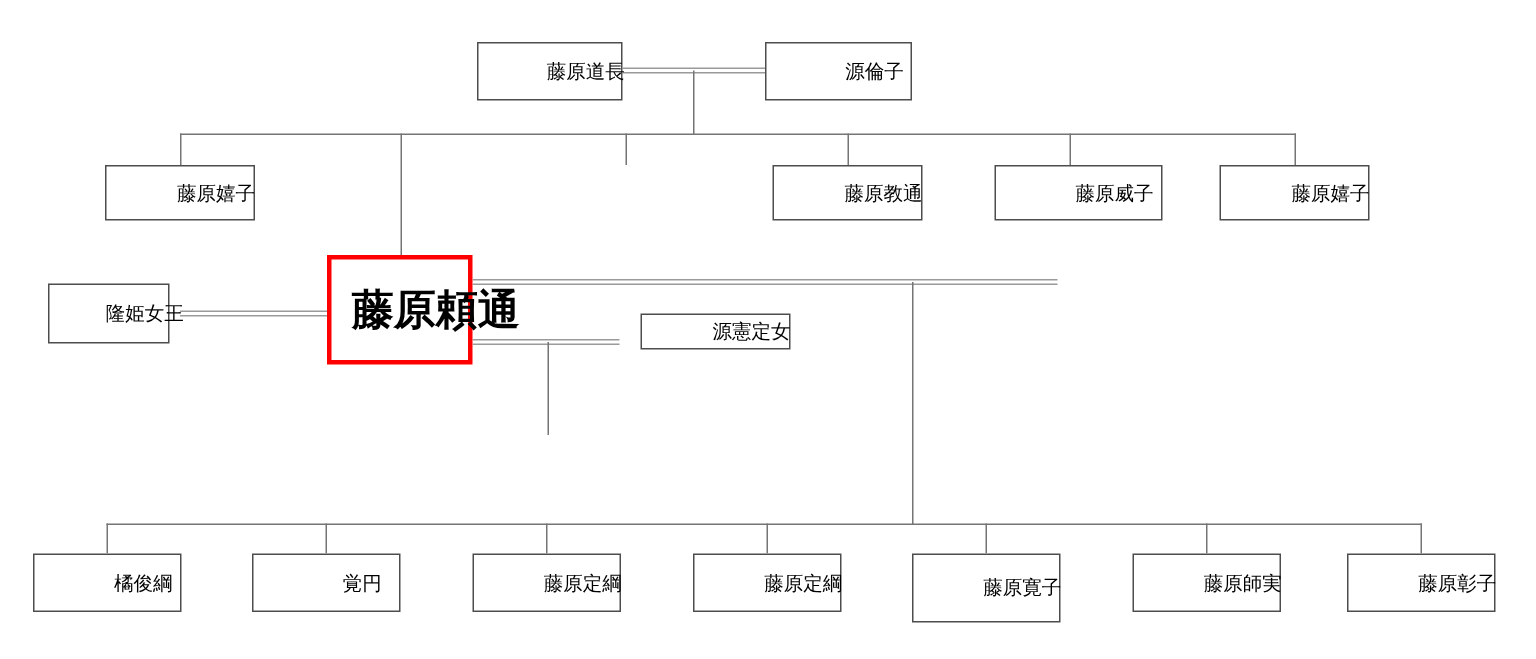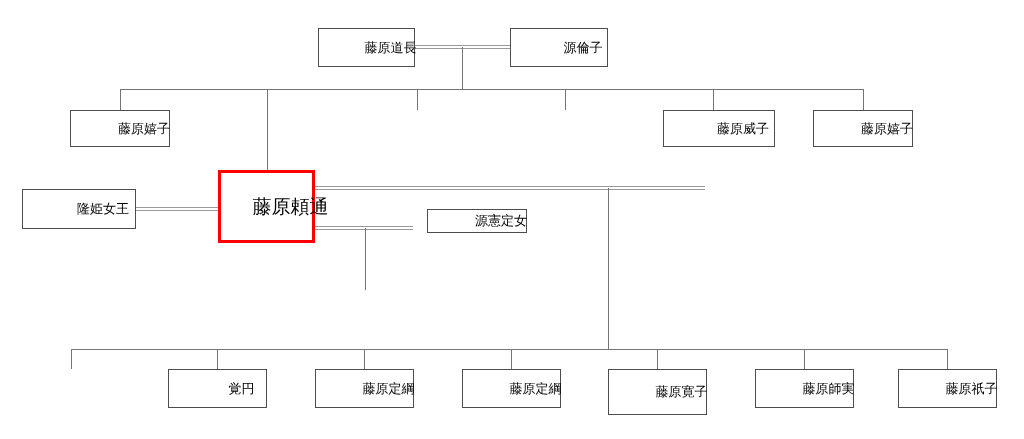--- a/index.html
+++ b/index.html
@@ -24,22 +24,22 @@
     border:1px solid var(--box-border);
     background:var(--background);
     display:flex;align-items:center;justify-content:center;
     font-size:13px;color:var(--text);
     white-space:nowrap;
     z-index:2;
     padding-left:48px;
   }
   .pbox.highlight{
     border:3px solid var(--highlight-border);
-    font-size:19px;
-    font-weight:normal;
+    font-size:28px;
+    font-weight:bold;
   }
   .line{position:absolute;background:var(--line);z-index:1;}
   .line.v{width:1px;}
   .line.h{height:1px;}
   .mline{
     position:absolute;height:2px;
     border-top:1px solid var(--marriage-line);
     border-bottom:1px solid var(--marriage-line);
     z-index:1;
   }
@@ -82,50 +82,56 @@
   <div class="pbox" style="left:318px;top:28px;width:97px;height:39px">
     <span>藤原道長</span>
   </div>
   <div class="pbox" style="left:510px;top:28px;width:98px;height:39px">
     <span>源倫子</span>
   </div>
 
   <div class="pbox" style="left:70px;top:110px;width:100px;height:37px">
     <span>藤原嬉子</span>
   </div>
+  <div class="pbox" style="left:515px;top:110px;width:100px;height:37px">
+    <span>藤原教通</span>
+  </div>
   <div class="pbox" style="left:663px;top:110px;width:112px;height:37px">
     <span>藤原威子</span>
   </div>
   <div class="pbox" style="left:813px;top:110px;width:100px;height:37px">
     <span>藤原嬉子</span>
   </div>
 
-  <div class="pbox" style="left:22px;top:189px;width:114px;height:40px">
+  <div class="pbox" style="left:32px;top:189px;width:81px;height:40px">
     <span>隆姫女王</span>
   </div>
   <div class="pbox highlight" style="left:218px;top:170px;width:97px;height:73px">
     <span>藤原頼通</span>
   </div>
   <div class="pbox" style="left:427px;top:209px;width:100px;height:24px">
     <span>源憲定女</span>
   </div>
 
 
+  <div class="pbox" style="left:22px;top:369px;width:99px;height:39px">
+    <span>橘俊綱</span>
+  </div>
   <div class="pbox" style="left:168px;top:369px;width:99px;height:39px">
     <span>覚円</span>
   </div>
   <div class="pbox" style="left:315px;top:369px;width:99px;height:39px">
     <span>藤原定綱</span>
   </div>
   <div class="pbox" style="left:462px;top:369px;width:99px;height:39px">
     <span>藤原定綱</span>
   </div>
   <div class="pbox" style="left:608px;top:369px;width:99px;height:46px">
     <span>藤原寛子</span>
   </div>
   <div class="pbox" style="left:755px;top:369px;width:99px;height:39px">
     <span>藤原師実</span>
   </div>
   <div class="pbox" style="left:898px;top:369px;width:99px;height:39px">
-    <span>藤原祇子</span>
+    <span>藤原彰子</span>
   </div>
 
 </div>
 
 </body></html>

